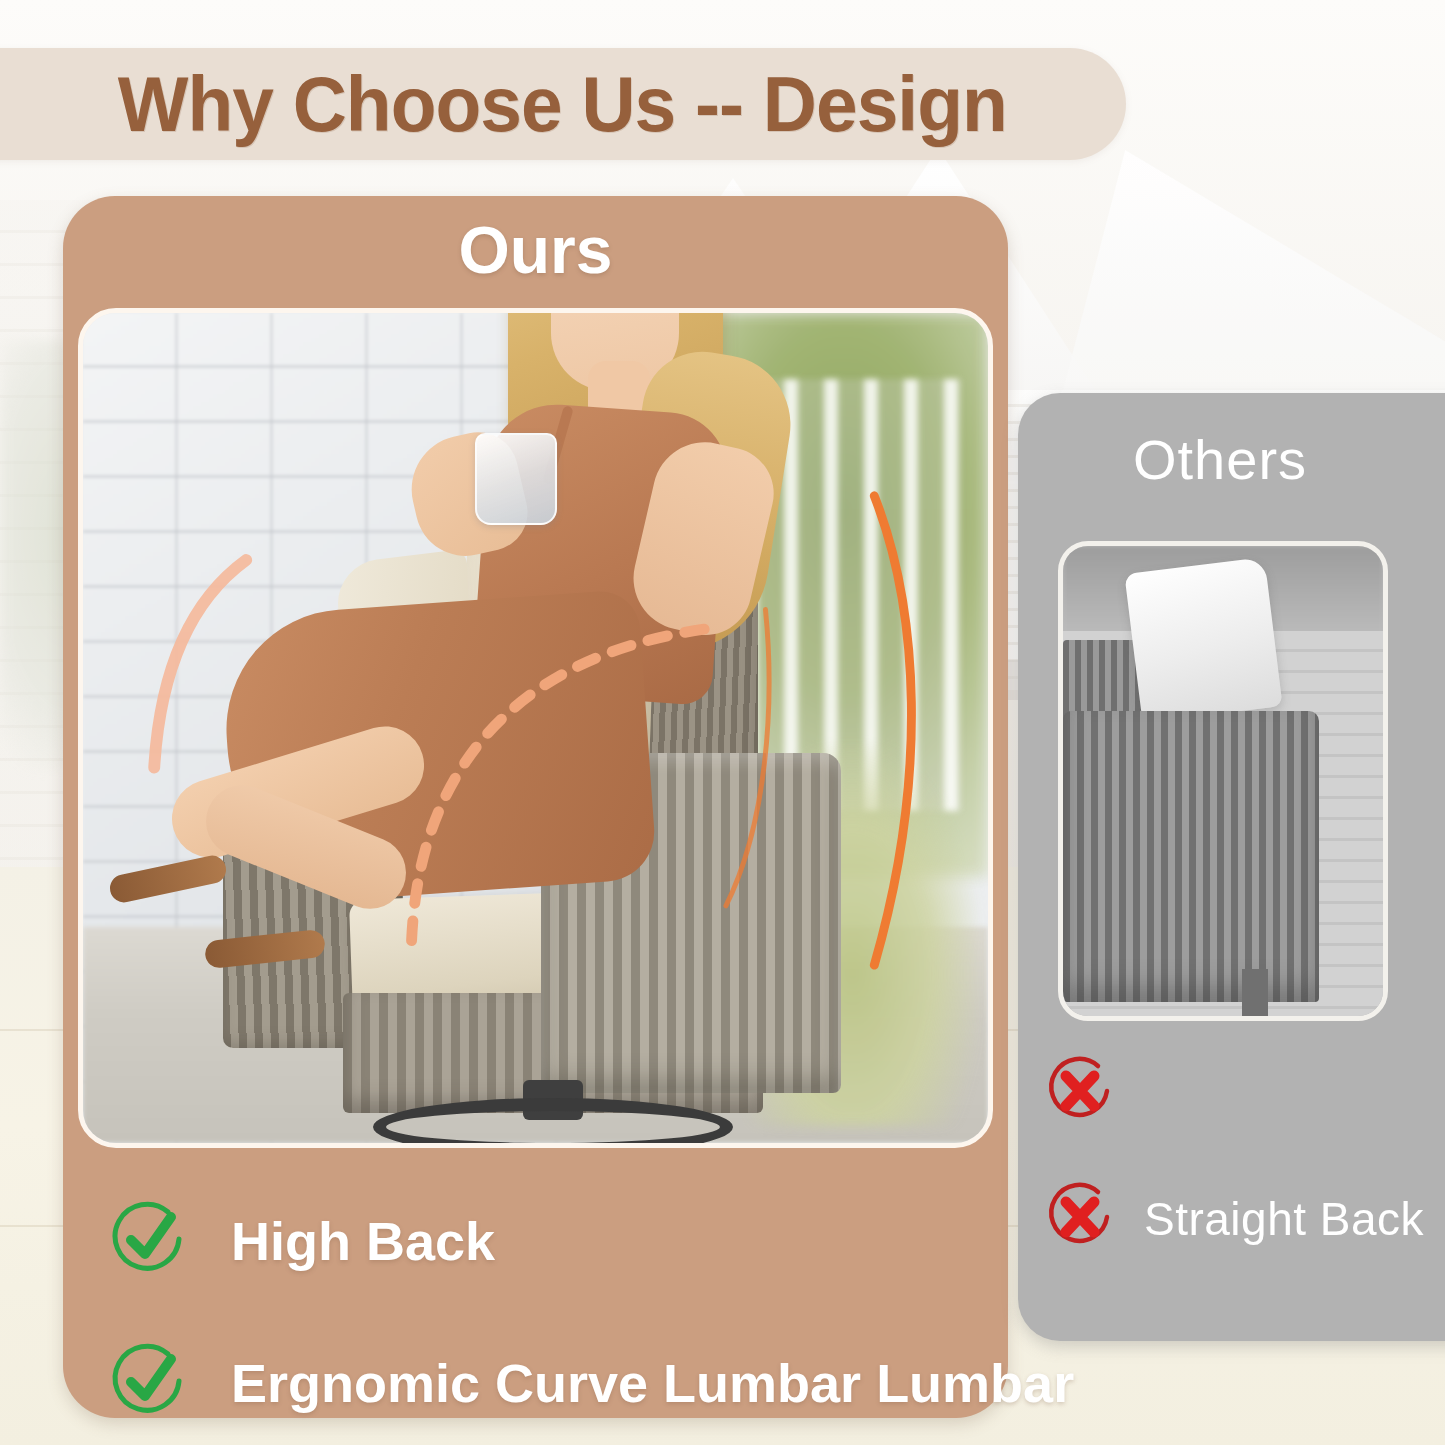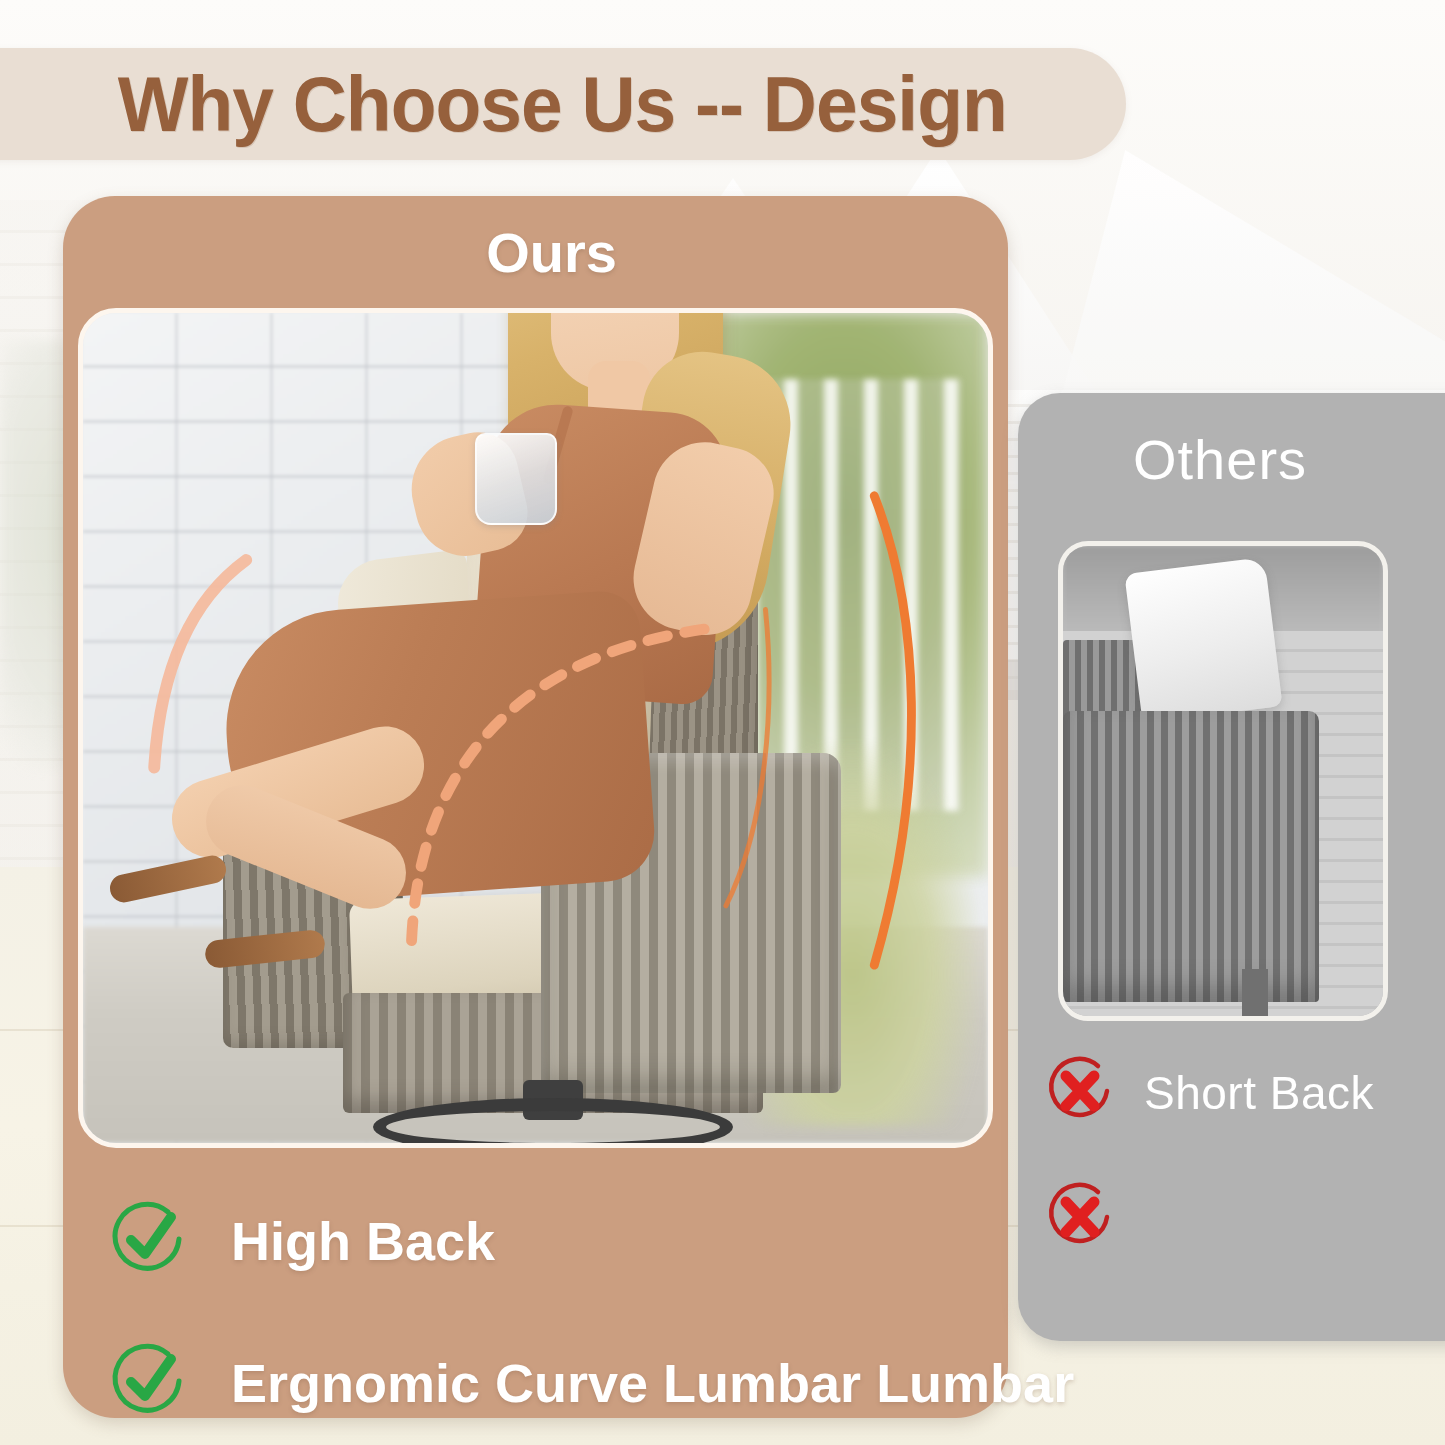--- a/index.html
+++ b/index.html
@@ -142,31 +142,30 @@
     left: 63px;
     top: 196px;
     width: 945px;
     height: 1222px;
     background: #cb9e80;
     border-radius: 52px;
     box-shadow: 0 6px 16px rgba(120,95,75,.22);
   }
   .ours-title {
     position: absolute;
-    top: 24px;
+    top: 16px;
     left: 0;
     width: 100%;
     text-align: center;
     color: #ffffff;
     font-family: "Liberation Sans Narrow", "Liberation Sans", sans-serif;
-    font-size: 56px;
+    font-size: 66px;
     font-weight: bold;
     letter-spacing: 0px;
     text-shadow: 0 2px 4px rgba(120,85,60,.28);
-    padding-left: 16px;
   }
   .ours-photo {
     position: absolute;
     left: 15px;
     top: 112px;
     width: 915px;
     height: 840px;
     border-radius: 38px;
     border: 5px solid #fdf6ee;
     overflow: hidden;
@@ -675,28 +674,28 @@
 
     <div class="others-bullets">
 
       <div class="ob">
         <span class="mark">
           <svg width="76" height="76" viewBox="0 0 76 76">
             <path d="M 56 13 A 28 28 0 1 0 65 38" fill="none" stroke="#c02020" stroke-width="4.5" stroke-linecap="round"></path>
             <path d="M 24 23 L 52 53 M 52 23 L 24 53" fill="none" stroke="#e02020" stroke-width="11" stroke-linecap="round"></path>
           </svg>
         </span>
-        <span class="ob-label">Short Back</span>
       </div>
 
       <div class="ob">
         <span class="mark">
           <svg width="76" height="76" viewBox="0 0 76 76">
             <path d="M 56 13 A 28 28 0 1 0 65 38" fill="none" stroke="#c02020" stroke-width="4.5" stroke-linecap="round"></path>
             <path d="M 24 23 L 52 53 M 52 23 L 24 53" fill="none" stroke="#e02020" stroke-width="11" stroke-linecap="round"></path>
           </svg>
         </span>
+        <span class="ob-label">Straight Back</span>
       </div>
 
     </div>
   </div>
 
 </div>
 
 </body></html>

